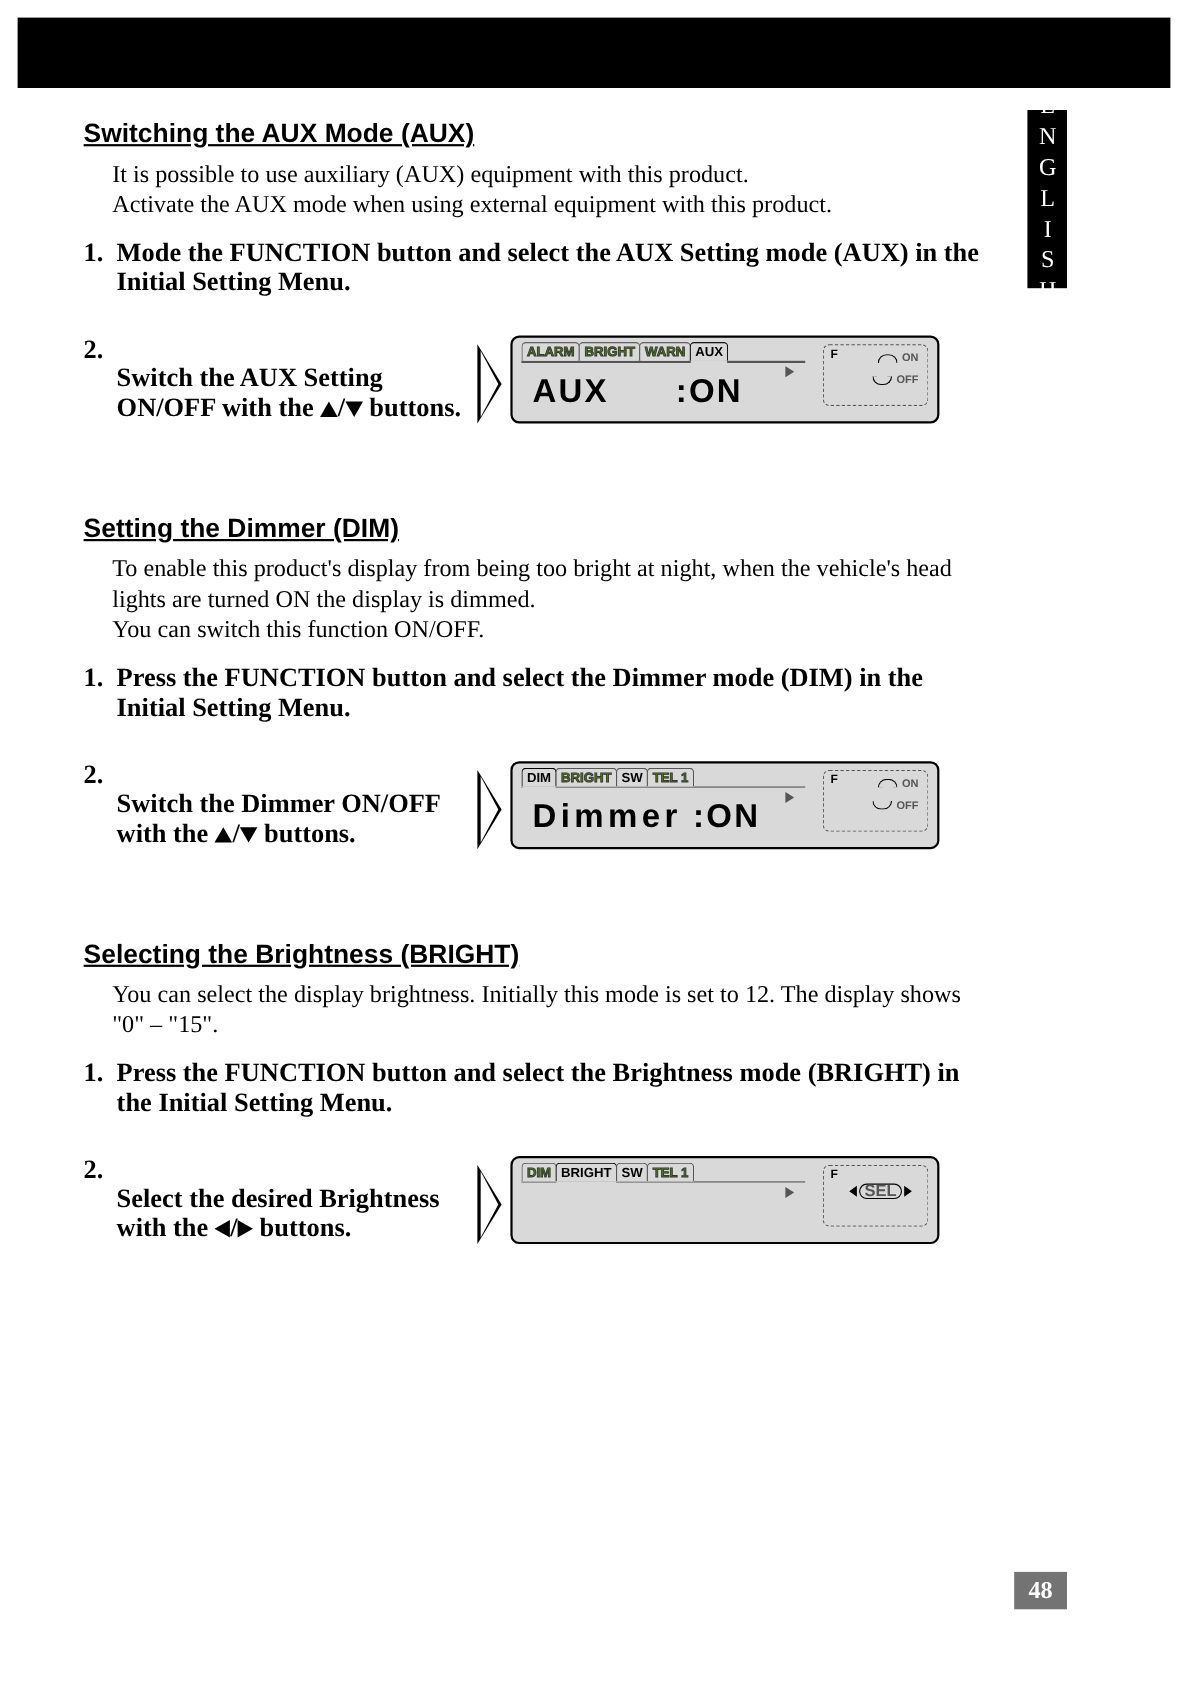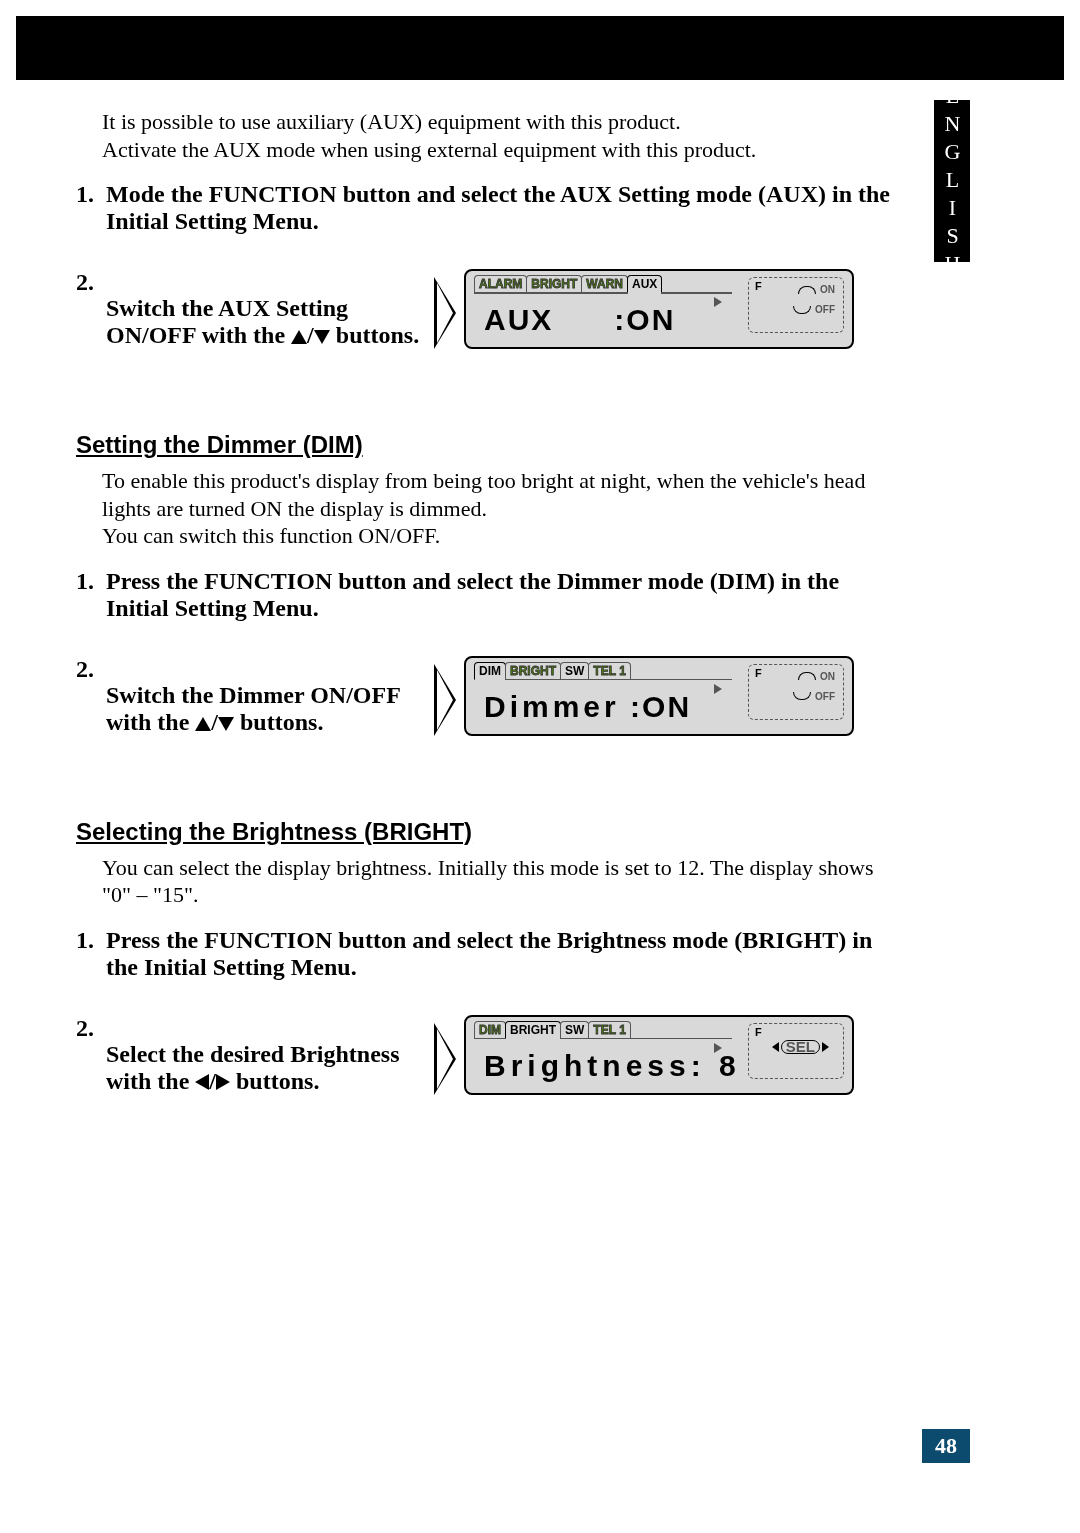--- a/index.html
+++ b/index.html
@@ -39,36 +39,37 @@
   .lcd .right-panel .f { position:absolute; left:6px; top:2px; font-weight:bold; font-size:11px; color:#000; }
   .rp-row { position:absolute; right:8px; display:flex; align-items:center; gap:4px; font-size:10px; font-weight:bold; }
   .rp-on { top:6px; }
   .rp-off { top:26px; }
   .mini-arc-up, .mini-arc-down { width:18px; height:8px; border:1.5px solid #000; border-bottom:none; border-top-left-radius:12px; border-top-right-radius:12px; position:relative; }
   .mini-arc-down { transform: rotate(180deg); }
   .sel-badge { display:inline-flex; align-items:center; gap:2px; }
   .sel-badge .tL { width:0;height:0;border-top:5px solid transparent;border-bottom:5px solid transparent;border-right:7px solid #000;}
   .sel-badge .tR { width:0;height:0;border-top:5px solid transparent;border-bottom:5px solid transparent;border-left:7px solid #000;}
   .sel-badge .pill { border:1.5px solid #000; border-radius:8px; font-size:15px; font-weight:bold; padding:0 4px; line-height:12px;}
-  .page-num { position: absolute; right: 110px; bottom: 70px; width: 48px; height: 34px; background: #0c4a6e; color: #fff; font-family: "Times New Roman", serif; font-weight: bold; font-size: 22px; display:flex; align-items:center; justify-content:center; }
+  .page-num { position: absolute; right: 110px; bottom: 70px; width: 48px; height: 34px; background: #737373; color: #fff; font-family: "Times New Roman", serif; font-weight: bold; font-size: 22px; display:flex; align-items:center; justify-content:center; }
   .section { margin-bottom: 42px; }
   .spacer { height: 40px; }
 </style>
 </head>
 <body>
 
 <div class="page">
   <div class="blackbar"></div>
   <div class="lang-tab">
       <span>ENGLISH</span>
     </div>
 
   <div class="content">
 
     <div class="section">
+      <div class="sec-title">Switching the AUX Mode (AUX)</div>
       <div class="body-text">
         <span>It is possible to use auxiliary (AUX) equipment with this product.</span><br>
         <span>Activate the AUX mode when using external equipment with this product.</span>
       </div>
       <ol class="steps">
         <li>
           <span class="num">1.</span>
           <span class="step-body">Mode the FUNCTION button and select the AUX Setting mode (AUX) in the Initial Setting Menu.</span>
         </li>
         <li>
@@ -179,24 +180,20 @@
             <div class="big-tri"></div>
             <div class="lcd">
               <div class="tabstrip-line"></div>
               <div class="tabs">
                 <div class="tab outline">DIM</div>
                 <div class="tab solid active"><span>BRIGHT</span><span class="underline"></span></div>
                 <div class="tab solid">SW</div>
                 <div class="tab outline">TEL 1</div>
               </div>
               <div class="cursor-tri"></div>
-              <div class="main" style="letter-spacing:5px;">
-                <span>Brightness:</span>
-                <span>8</span>
-              </div>
               <div class="right-panel">
                 <span class="f">F</span>
                 <div class="rp-row" style="top:16px; right:14px;">
                   <span class="sel-badge">
                     <span class="tL"></span>
                     <span class="pill">SEL</span>
                     <span class="tR"></span>
                   </span>
                 </div>
               </div>

